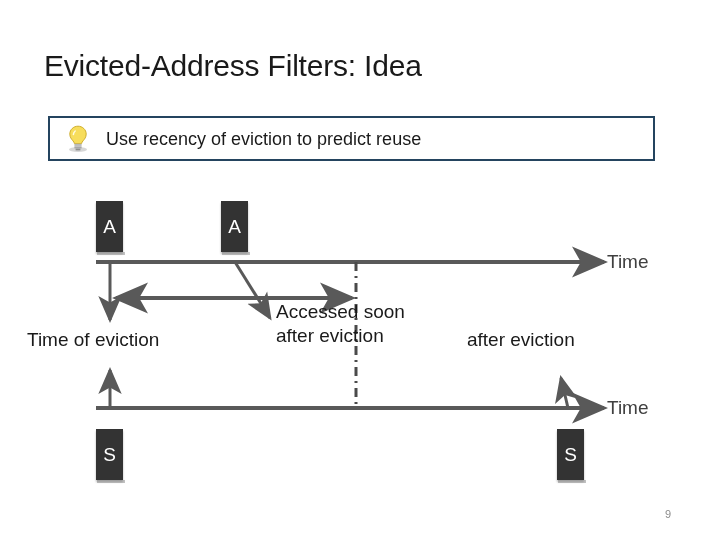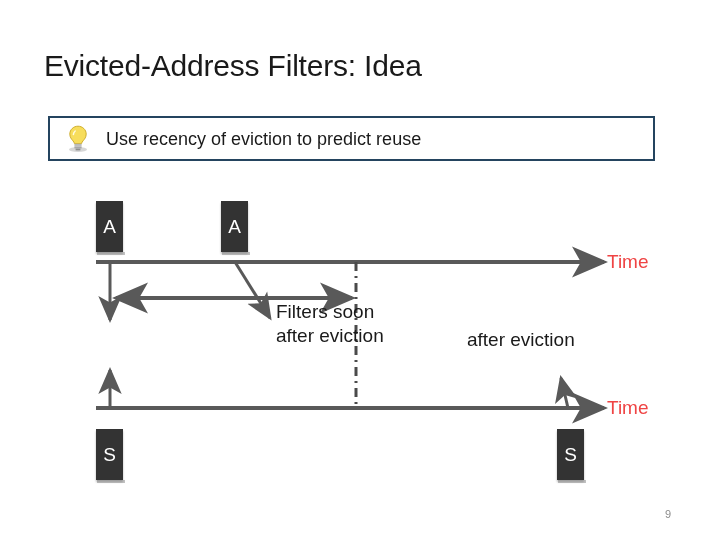--- a/index.html
+++ b/index.html
@@ -77,21 +77,21 @@
     color: #1a1a1a;
     white-space: nowrap;
   }
   #label-time-of-eviction { left: 27px;  top: 328px; }
   #label-accessed-soon    { left: 276px; top: 300px; }
   #label-accessed-long    { left: 467px; top: 328px; }
   .time-word {
     position: absolute;
     font-size: 19px;
     line-height: 23px;
-    color: #ef4444;
+    color: #404040;
     white-space: nowrap;
   }
   #label-time-top    { left: 607px; top: 250px; }
   #label-time-bottom { left: 607px; top: 396px; }
 
   
   .block {
     position: absolute;
     background: #333333;
     color: #ffffff;
@@ -182,23 +182,24 @@
   <div class="block" id="block-a2">
     <span>A</span>
   </div>
   <div class="block" id="block-s1">
     <span>S</span>
   </div>
   <div class="block" id="block-s2">
     <span>S</span>
   </div>
 
+  <div class="diag-label" id="label-time-of-eviction">Time of eviction</div>
 
   <div class="diag-label" id="label-accessed-soon">
-    <div>Filters soon</div>
+    <div>Accessed soon</div>
     <div>after eviction</div>
   </div>
 
   <div class="diag-label" id="label-accessed-long">
     <div>after eviction</div>
   </div>
 
   <div class="time-word" id="label-time-top">Time</div>
 
   <div class="time-word" id="label-time-bottom">Time</div>

